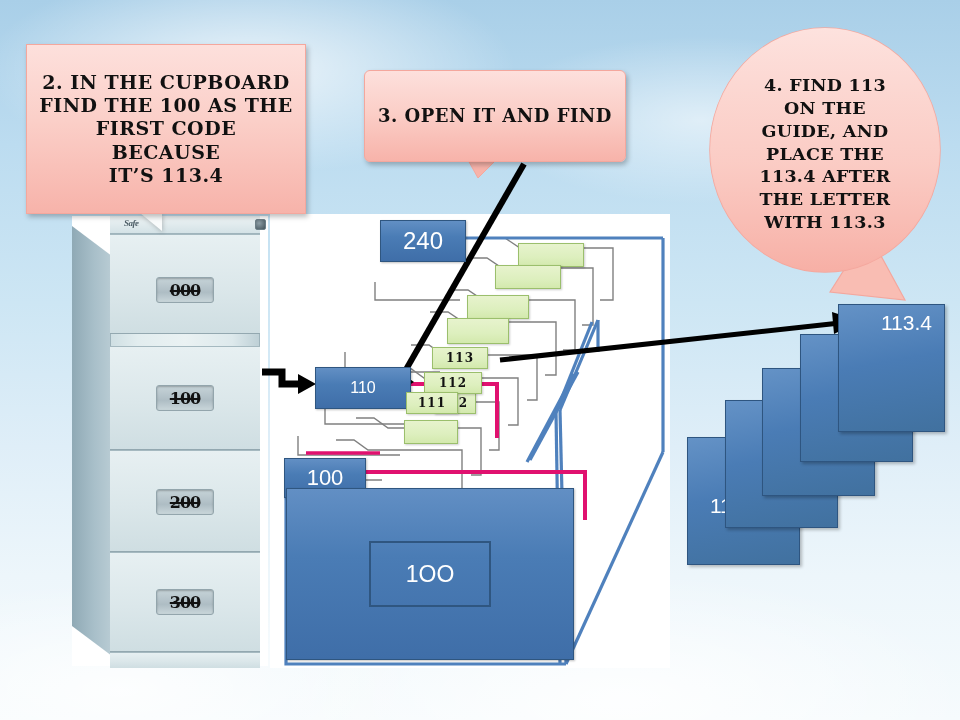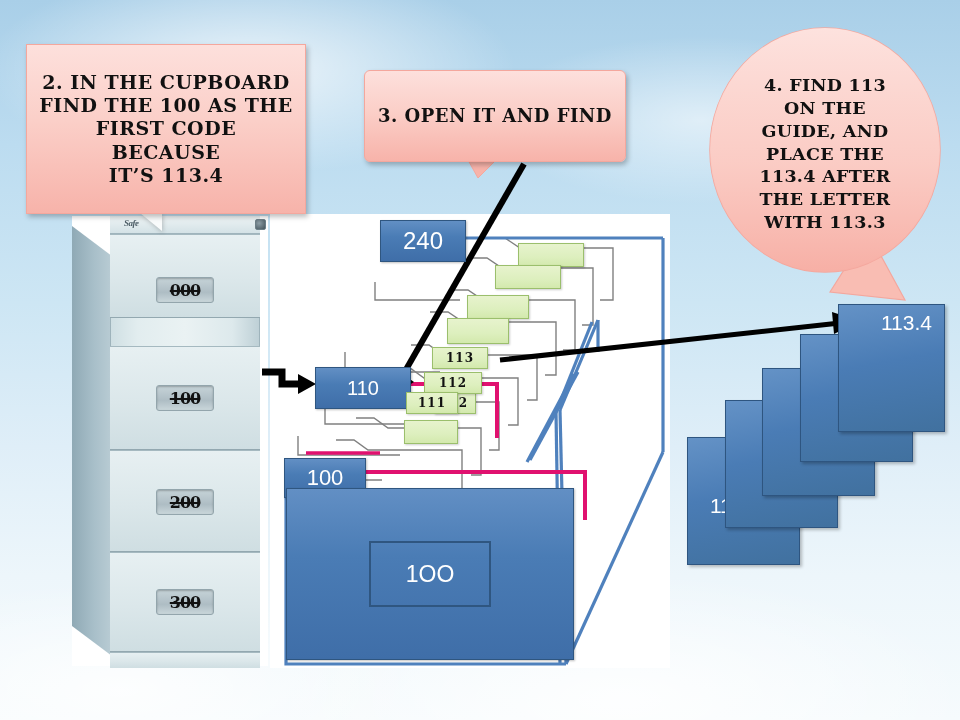--- a/index.html
+++ b/index.html
@@ -165,21 +165,21 @@
   <div class="canvas-left"></div>
   <div class="canvas-mid"></div>
 
   <div id="cabinet">
     <div class="cab-side"></div>
     <div class="cab-front"></div>
     <div class="cab-top"></div>
     <div class="cab-brand">Safe</div>
     <div class="cab-lock"></div>
 
-    <div class="drawer" style="top:18px;height:84px;">
+    <div class="drawer" style="top:18px;height:100px;">
       <div class="plate" style="top:42px;">
         <span>000</span>
       </div>
     </div>
     <div class="drawer" style="top:130px;height:104px;">
       <div class="plate" style="top:38px;">
         <span>100</span>
       </div>
     </div>
     <div class="drawer" style="top:234px;height:102px;">
@@ -275,21 +275,21 @@
           <stop offset="55%" stop-color="#fbcdc6" stop-opacity=".85"></stop>
           <stop offset="100%" stop-color="#f7aea4" stop-opacity=".95"></stop>
         </linearGradient>
       </defs>
     </g>
   </svg>
 
   <div class="blue-card" style="left:380px;top:220px;width:86px;height:42px;font-size:24px;">
     <span>240</span>
   </div>
-  <div class="blue-card" style="left:315px;top:367px;width:96px;height:42px;font-size:20px;">
+  <div class="blue-card" style="left:315px;top:367px;width:96px;height:42px;font-size:16px;">
     <span>110</span>
   </div>
   <div class="blue-card" style="left:284px;top:458px;width:82px;height:40px;font-size:22px;">
     <span>100</span>
   </div>
 
   <div class="blue-card" style="left:286px;top:488px;width:288px;height:172px;">
     <div style="width:118px;height:62px;border:2px solid #2f5680;display:flex;align-items:center;justify-content:center;">
       <span style="font-size:23px;">1OO</span>
     </div>

